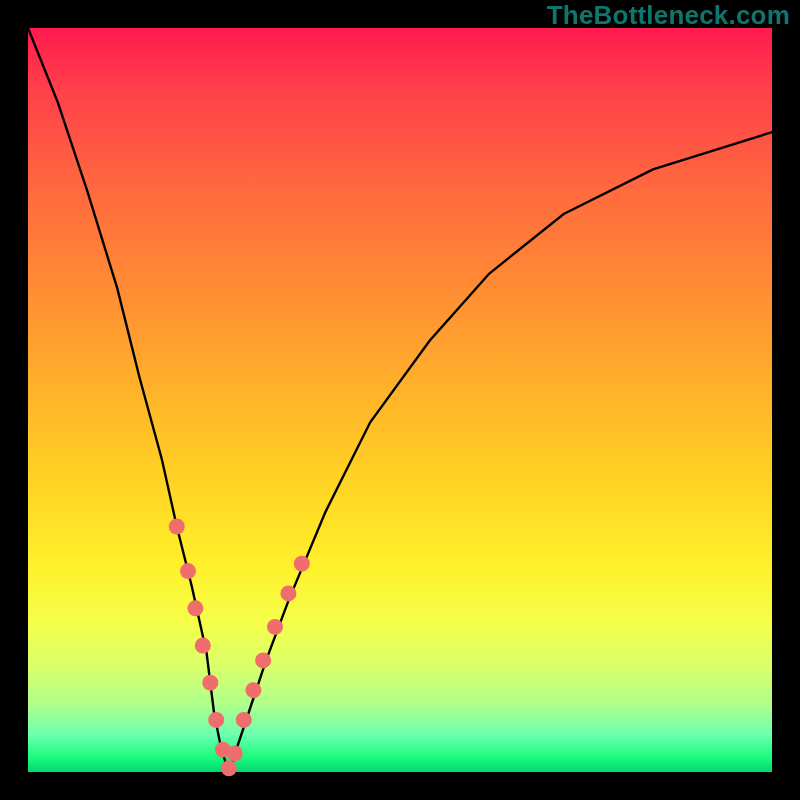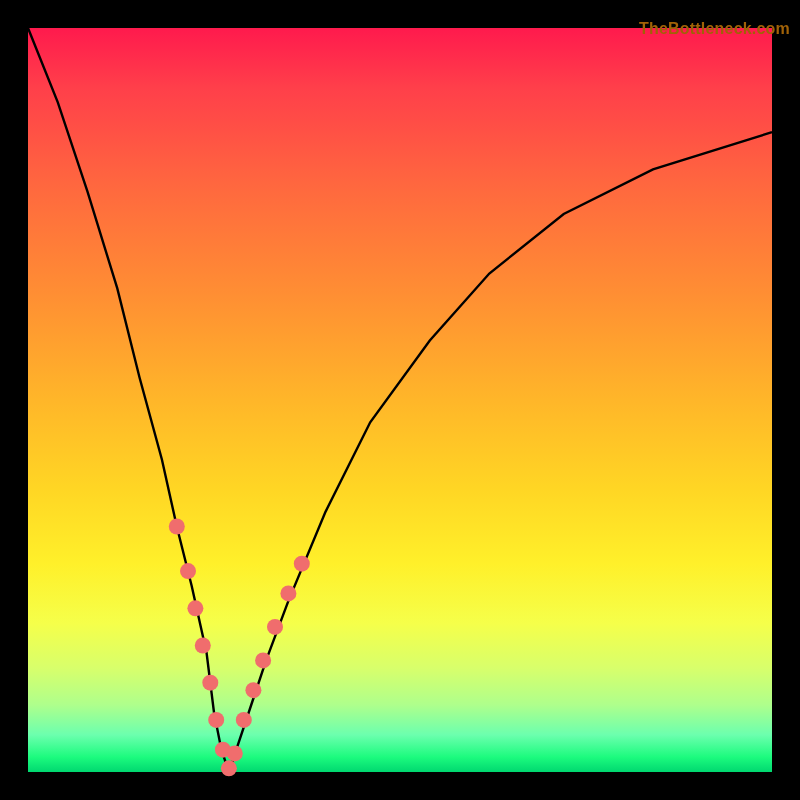--- a/index.html
+++ b/index.html
@@ -43,24 +43,24 @@
   svg.curve-layer {
     position: absolute;
     left: 28px;
     top: 28px;
     width: 744px;
     height: 744px;
     overflow: visible;
   }
   .watermark {
     position: absolute;
-    top: 20px;
+    top: 0;
     right: 10px;
-    color: #a16207;
-    font-size: 16px;
+    color: #0f766e;
+    font-size: 26px;
     font-weight: 600;
     letter-spacing: 0.2px;
     user-select: none;
   }
 </style>
 </head>
 <body>
 
 <div class="frame">
   <div class="plot-area"></div>

